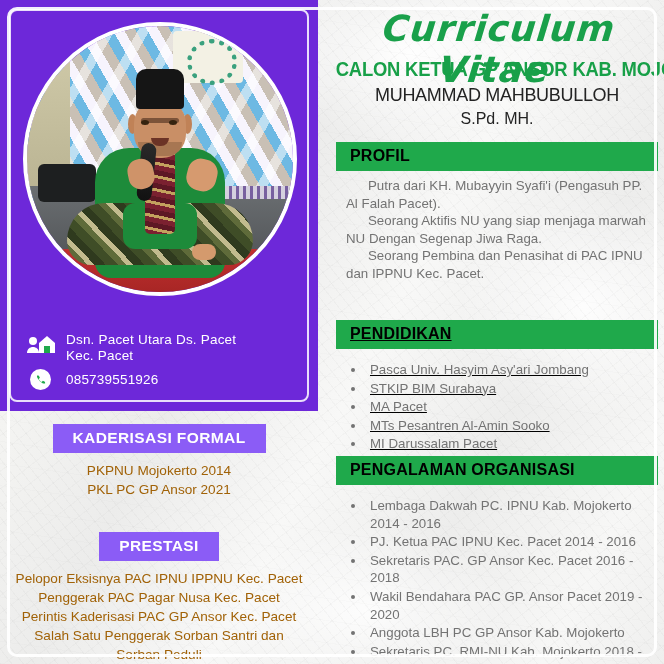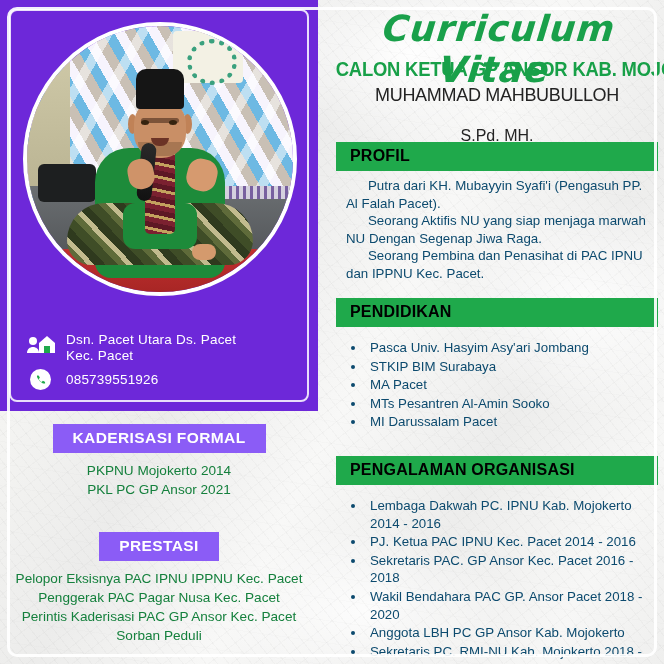--- a/index.html
+++ b/index.html
@@ -151,21 +151,21 @@
   }
 
   
   .lbox{position:absolute;left:0;width:318px;text-align:center;z-index:3;}
   .lhead{
     display:inline-block;background:#8b5cf6;color:#fff;
     font-weight:bold;font-size:15.5px;letter-spacing:.4px;
     padding:5px 20px 6px;
   }
   .ltext{
-    margin-top:8px;color:#15803d;font-size:13.6px;line-height:19px;
+    margin-top:8px;color:#a16207;font-size:13.6px;line-height:19px;
     padding:0 3px;
   }
 
   
   .cv-script{
     position:absolute;left:330px;top:8px;width:334px;
     text-align:center;
     font-family:"DejaVu Sans", sans-serif;
     font-style:italic;font-weight:bold;
     font-size:36px;color:#19a04a;
@@ -182,30 +182,30 @@
     z-index:3;
     white-space:nowrap;
   }
   .cv-name{
     position:absolute;left:330px;top:85px;width:334px;
     text-align:center;color:#232323;
     font-size:18px;letter-spacing:-.3px;
     z-index:3;white-space:nowrap;
   }
   .cv-deg{
-    position:absolute;left:330px;top:127px;width:334px;
+    position:absolute;left:330px;top:110px;width:334px;
     text-align:center;color:#232323;font-size:16px;z-index:3;
   }
   .rbox{position:absolute;left:336px;width:322px;z-index:3;}
   .rhead{
     background:#1FA94B;color:#000000;font-weight:bold;
     font-size:16px;letter-spacing:.2px;
     padding:5px 0 6px 14px;
   }
-  .rbody{padding:6px 4px 0 10px;color:#0c4a6e;font-size:13.3px;line-height:17.6px;}
+  .rbody{padding:6px 4px 0 10px;color:#737373;font-size:13.3px;line-height:17.6px;}
   .rbody p{margin:0;text-indent:22px;}
   ul.rlist{margin:6px 0 0 0;padding-left:20px;}
   ul.rlist li{margin-bottom:1px;padding-left:4px;}
 </style>
 </head>
 <body>
 
 <div id="page"></div>
 
 <div class="left-panel">
@@ -276,58 +276,59 @@
     <div>PKL PC GP Ansor 2021</div>
   </div>
 </div>
 
 <div class="lbox" style="top:532px;">
   <div class="lhead">PRESTASI</div>
   <div class="ltext">
     <div>Pelopor Eksisnya PAC IPNU IPPNU Kec. Pacet</div>
     <div>Penggerak PAC Pagar Nusa Kec. Pacet</div>
     <div>Perintis Kaderisasi PAC GP Ansor Kec. Pacet</div>
+    <div>Salah Satu Penggerak Sorban Santri dan</div>
     <div>Sorban Peduli</div>
   </div>
 </div>
 
 <div class="cv-script">Curriculum  Vitae</div>
 <div class="cv-sub">CALON KETUA GP ANSOR KAB. MOJOKERTO</div>
 <div class="cv-name">MUHAMMAD MAHBUBULLOH</div>
 <div class="cv-deg">S.Pd. MH.</div>
 
 <div class="rbox" style="top:142px;">
   <div class="rhead">PROFIL</div>
   <div class="rbody">
     <p>Putra dari KH. Mubayyin Syafi'i (Pengasuh PP. Al Falah Pacet).</p>
     <p>Seorang Aktifis NU yang siap menjaga marwah NU Dengan Segenap Jiwa Raga.</p>
     <p>Seorang Pembina dan Penasihat di PAC IPNU dan IPPNU Kec. Pacet.</p>
   </div>
 </div>
 
-<div class="rbox" style="top:298px;">
+<div class="rbox" style="top:320px;text-decoration:underline;">
   <div class="rhead">PENDIDIKAN</div>
   <div class="rbody">
     <ul class="rlist">
       <li>Pasca Univ. Hasyim Asy'ari Jombang</li>
       <li>STKIP BIM Surabaya</li>
       <li>MA Pacet</li>
       <li>MTs Pesantren Al-Amin Sooko</li>
       <li>MI Darussalam Pacet</li>
     </ul>
   </div>
 </div>
 
 <div class="rbox" style="top:456px;">
   <div class="rhead">PENGALAMAN ORGANISASI</div>
   <div class="rbody">
     <ul class="rlist">
       <li>Lembaga Dakwah PC. IPNU Kab. Mojokerto 2014 - 2016</li>
       <li>PJ. Ketua PAC IPNU Kec. Pacet 2014 - 2016</li>
       <li>Sekretaris PAC. GP Ansor Kec. Pacet 2016 - 2018</li>
-      <li>Wakil Bendahara PAC GP. Ansor Pacet 2018 - 2020</li>
+      <li>Wakil Bendahara PAC GP. Ansor Pacet 2019 - 2020</li>
       <li>Anggota LBH PC GP Ansor Kab. Mojokerto</li>
       <li>Sekretaris PC. RMI-NU Kab. Mojokerto 2018 - 2026</li>
     </ul>
   </div>
 </div>
 
 <div id="frame"></div>
 
 </body></html>

